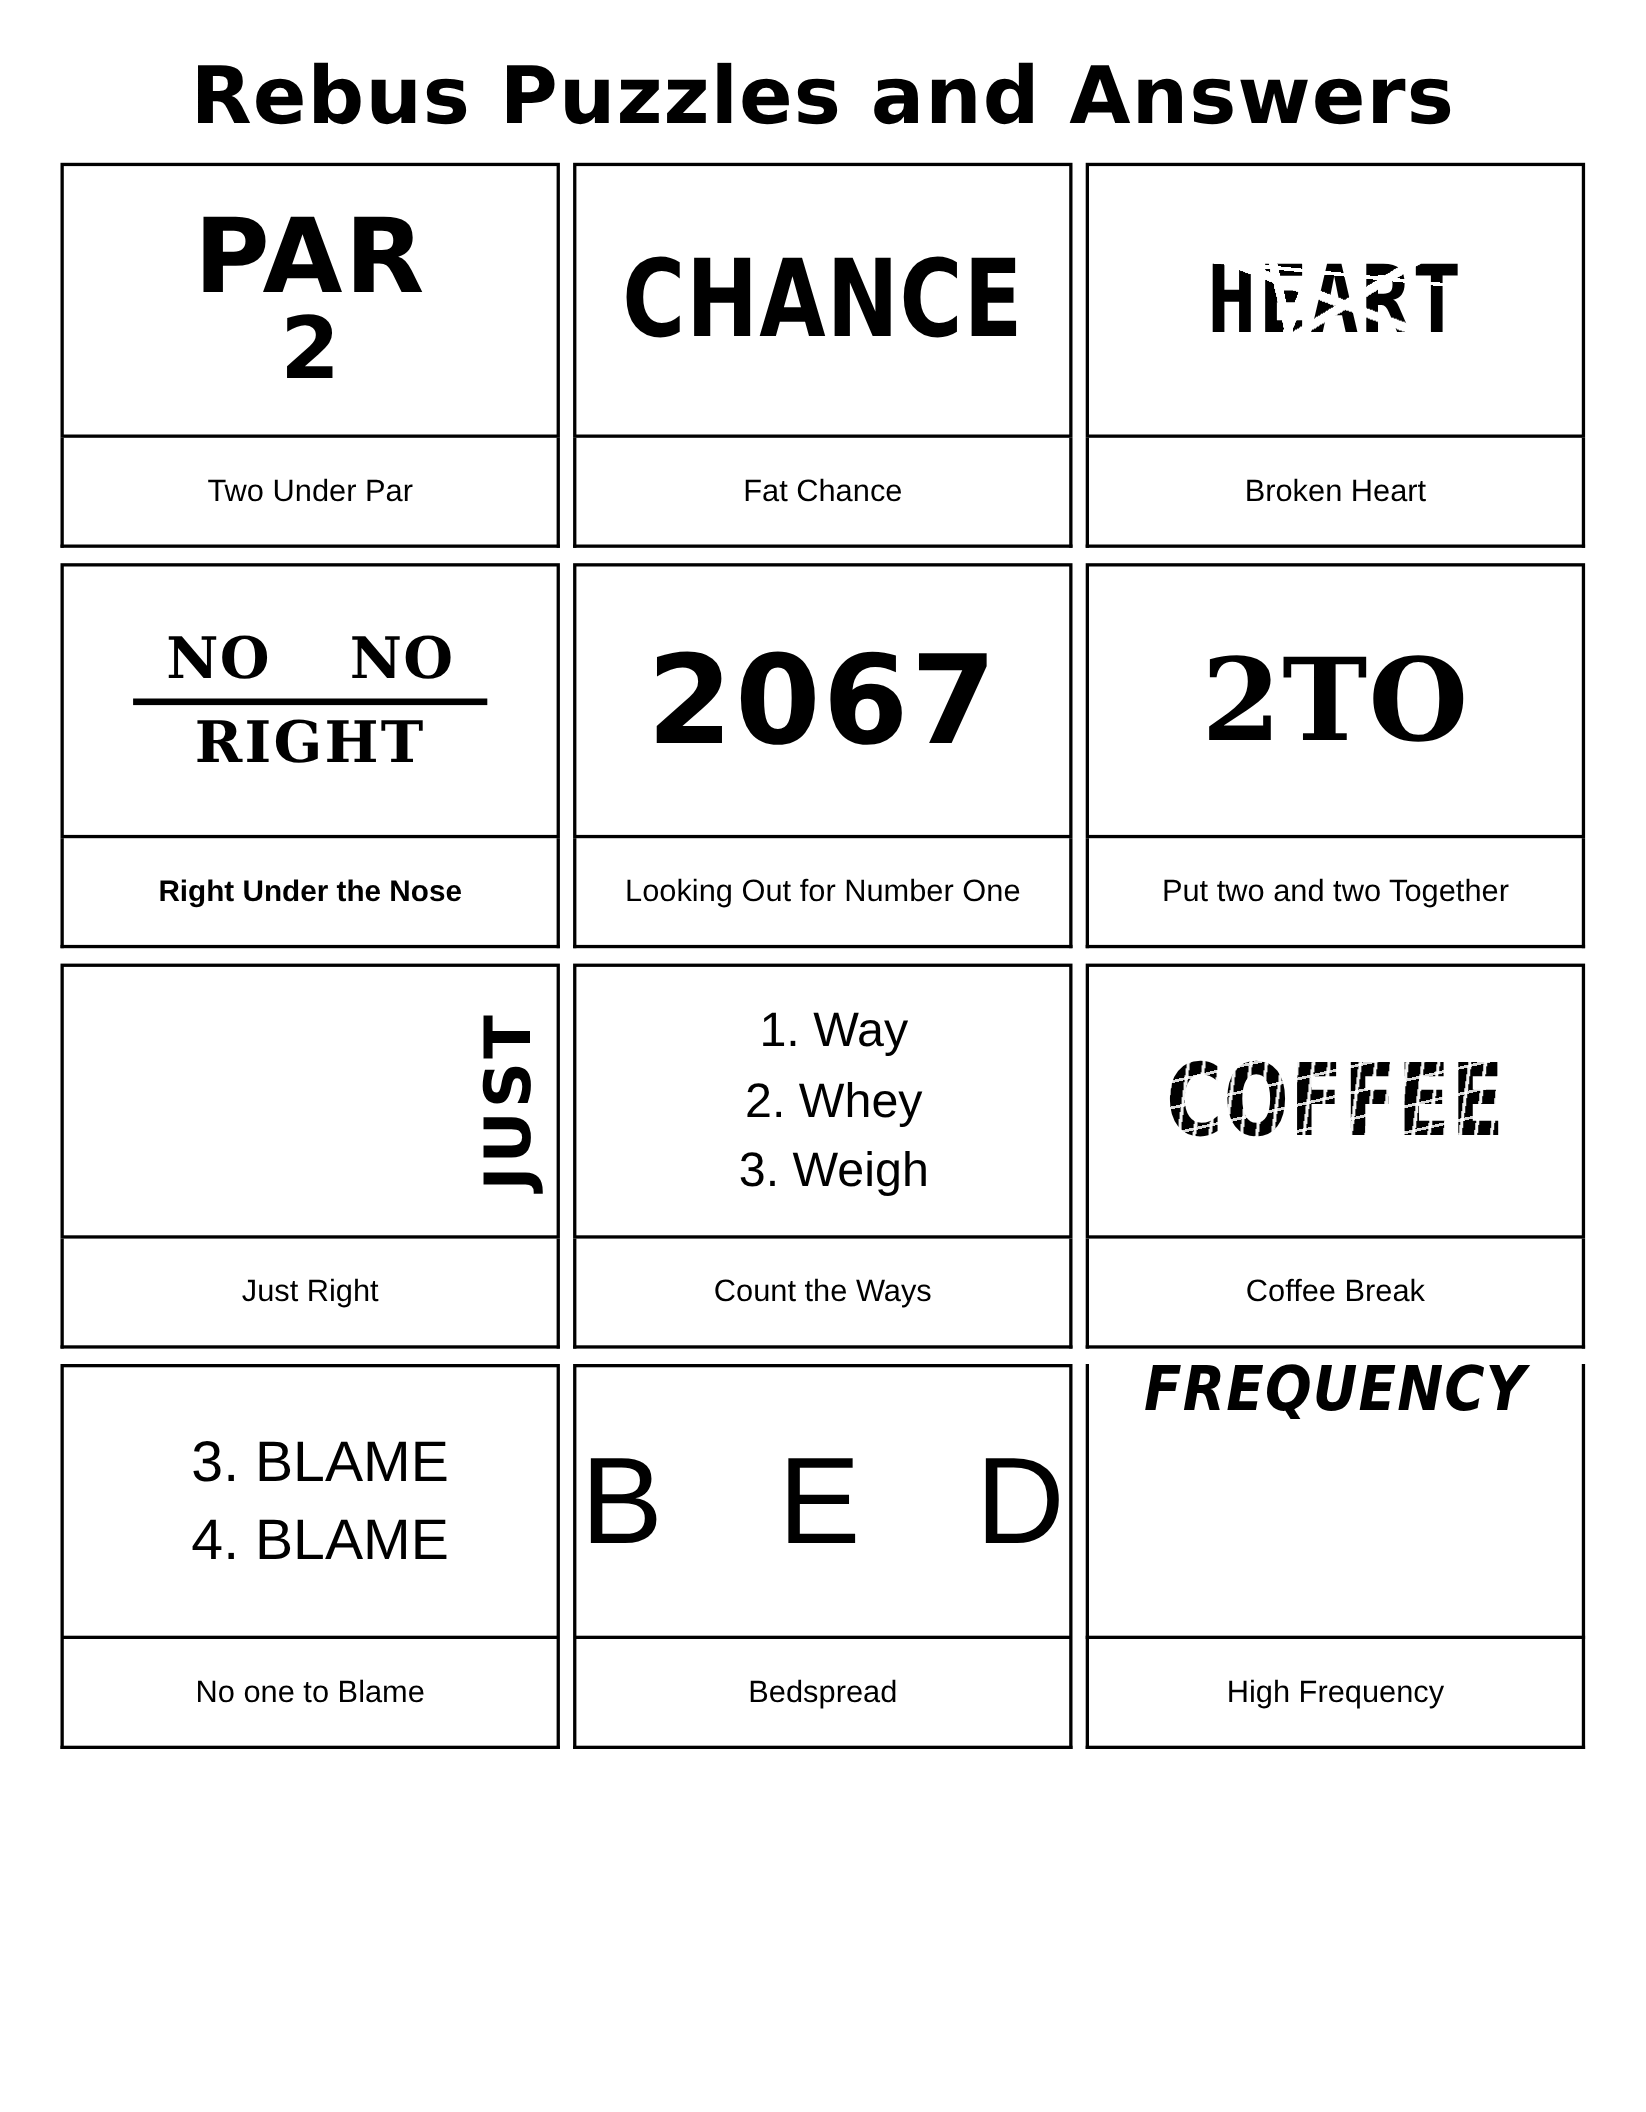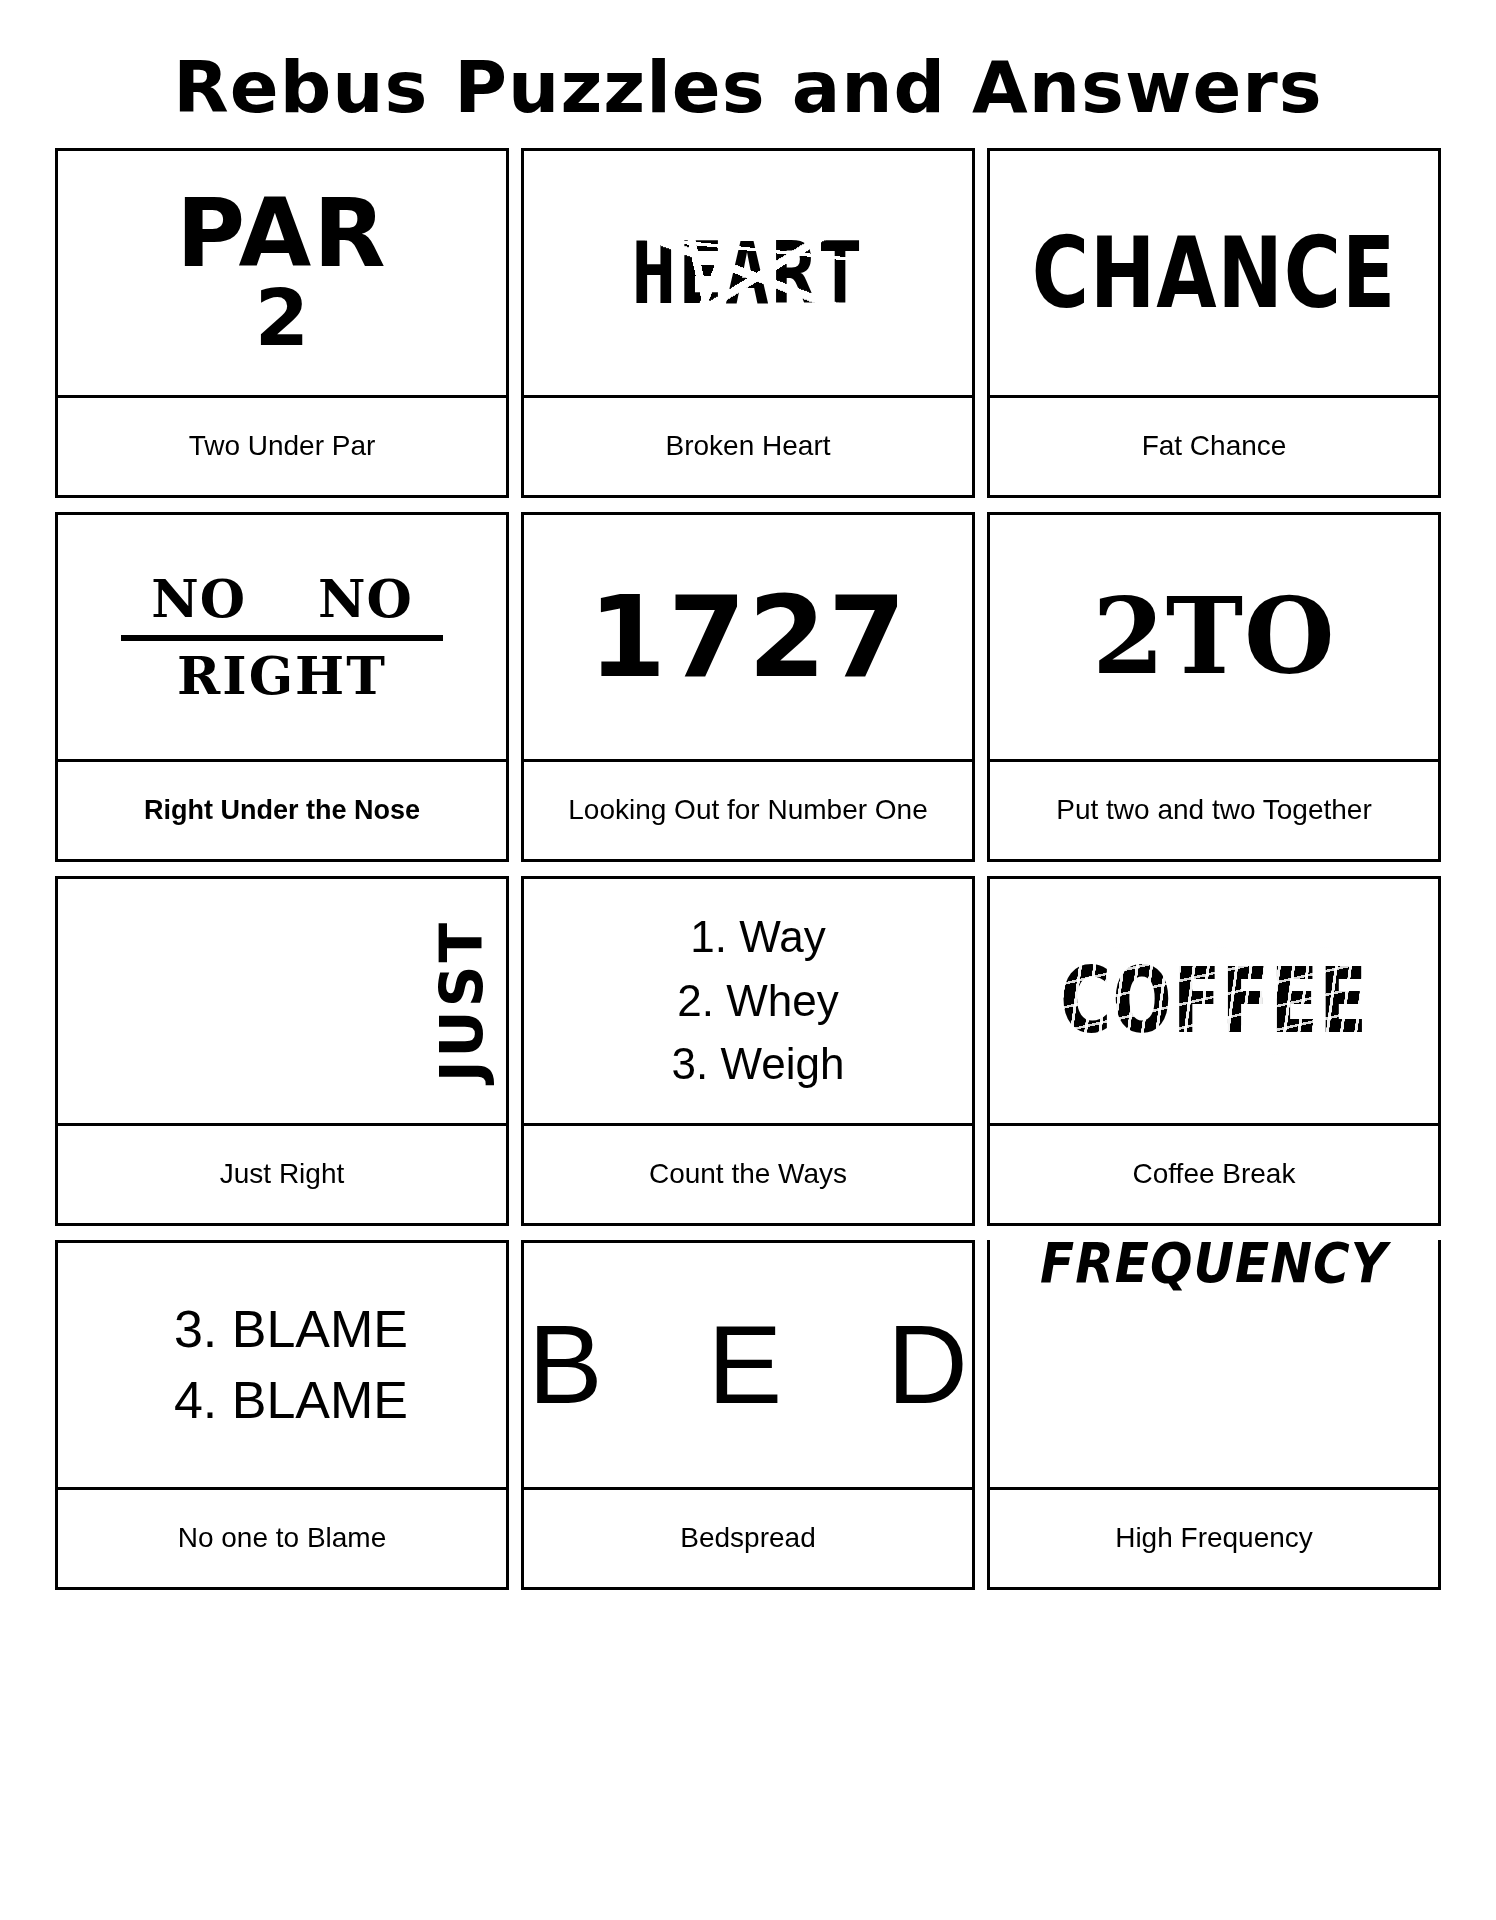--- a/index.html
+++ b/index.html
@@ -246,49 +246,49 @@
         <div class="stack">
           <div class="par-word">PAR</div>
           <div class="par-num">2</div>
         </div>
       </div>
       <div class="answer">Two Under Par</div>
     </div>
 
     <div class="card">
       <div class="puzzle">
+        <div class="chance">CHANCE</div>
+      </div>
+      <div class="answer">Fat Chance</div>
+    </div>
+
+    <div class="card">
+      <div class="puzzle">
         <div class="broken">HEART</div>
       </div>
       <div class="answer">Broken Heart</div>
-    </div>
-
-    <div class="card">
-      <div class="puzzle">
-        <div class="chance">CHANCE</div>
-      </div>
-      <div class="answer">Fat Chance</div>
     </div>
 
     <div class="card">
       <div class="puzzle">
         <div class="nose-wrap" style="width:72%;">
           <div class="nose-top">
             <span>NO</span>
             <span>NO</span>
           </div>
           <div class="nose-rule"></div>
           <div class="nose-bottom">RIGHT</div>
         </div>
       </div>
       <div class="answer small">Right Under the Nose</div>
     </div>
 
     <div class="card">
       <div class="puzzle">
-        <div class="ones">1727</div>
+        <div class="ones">2067</div>
       </div>
       <div class="answer med">Looking Out for Number One</div>
     </div>
 
     <div class="card">
       <div class="puzzle">
         <div class="twoto">2TO</div>
       </div>
       <div class="answer med">Put two and two Together</div>
     </div>

